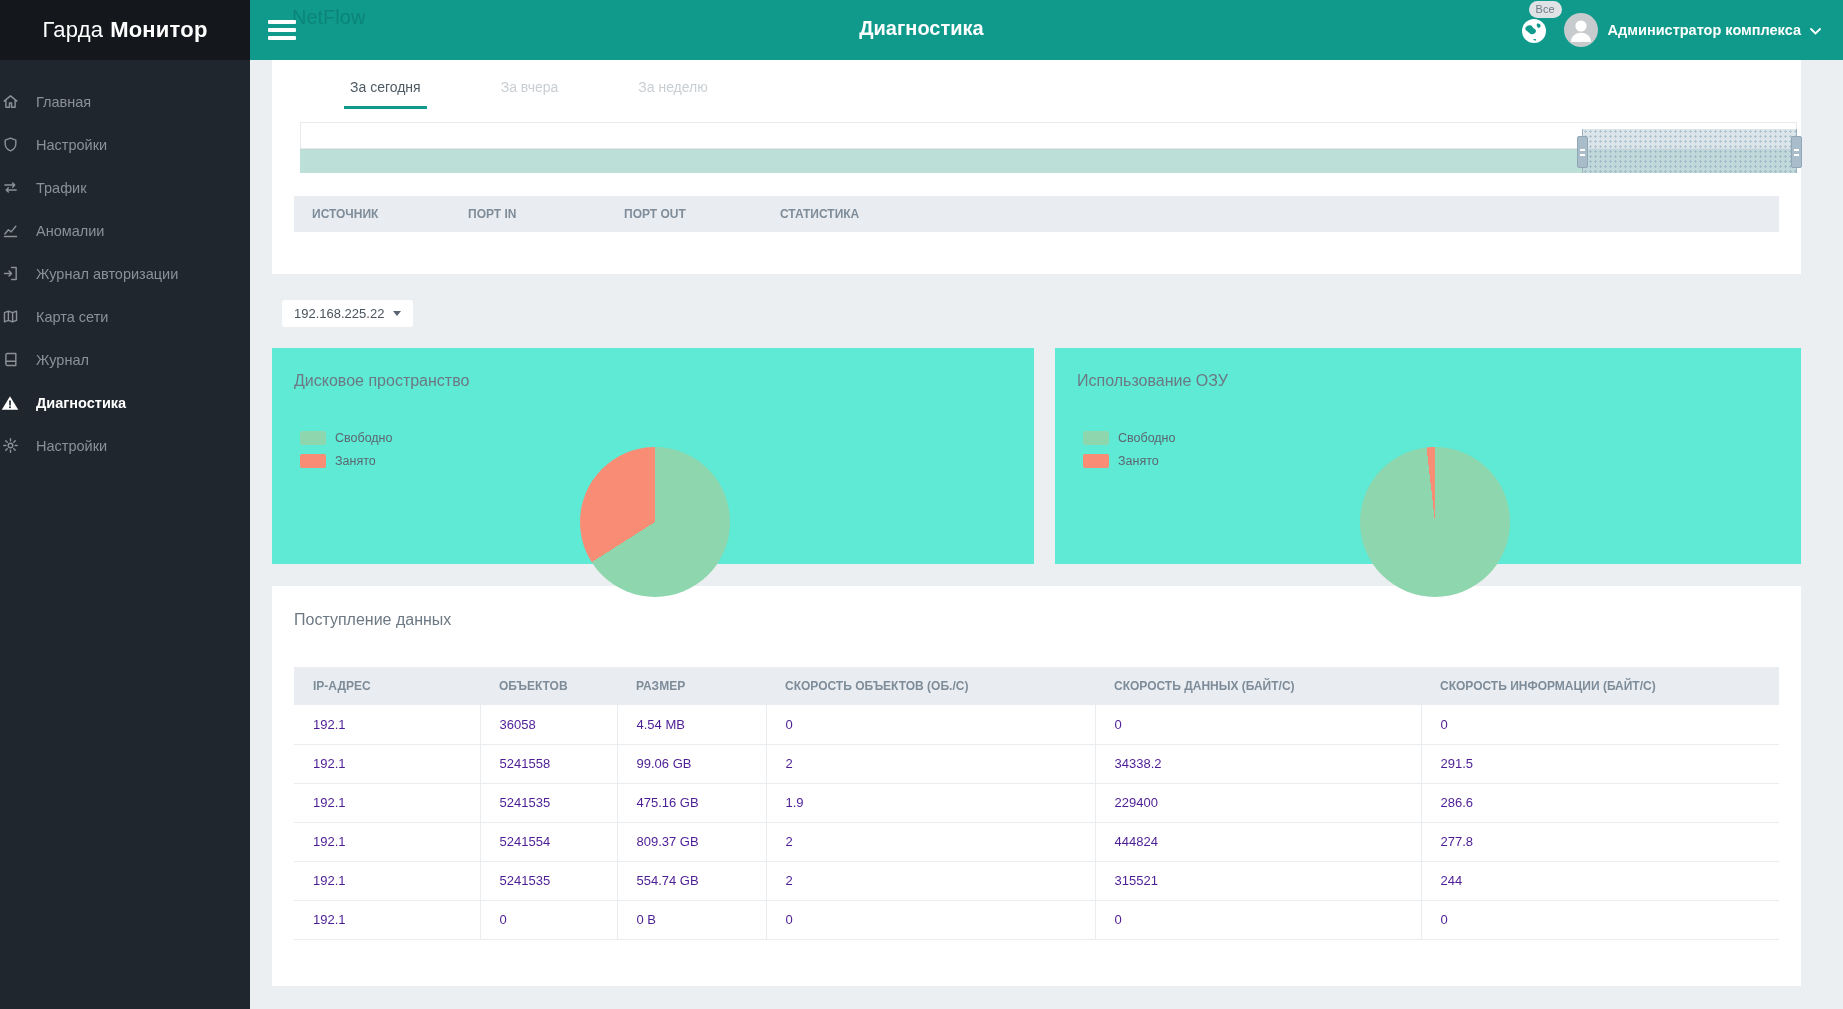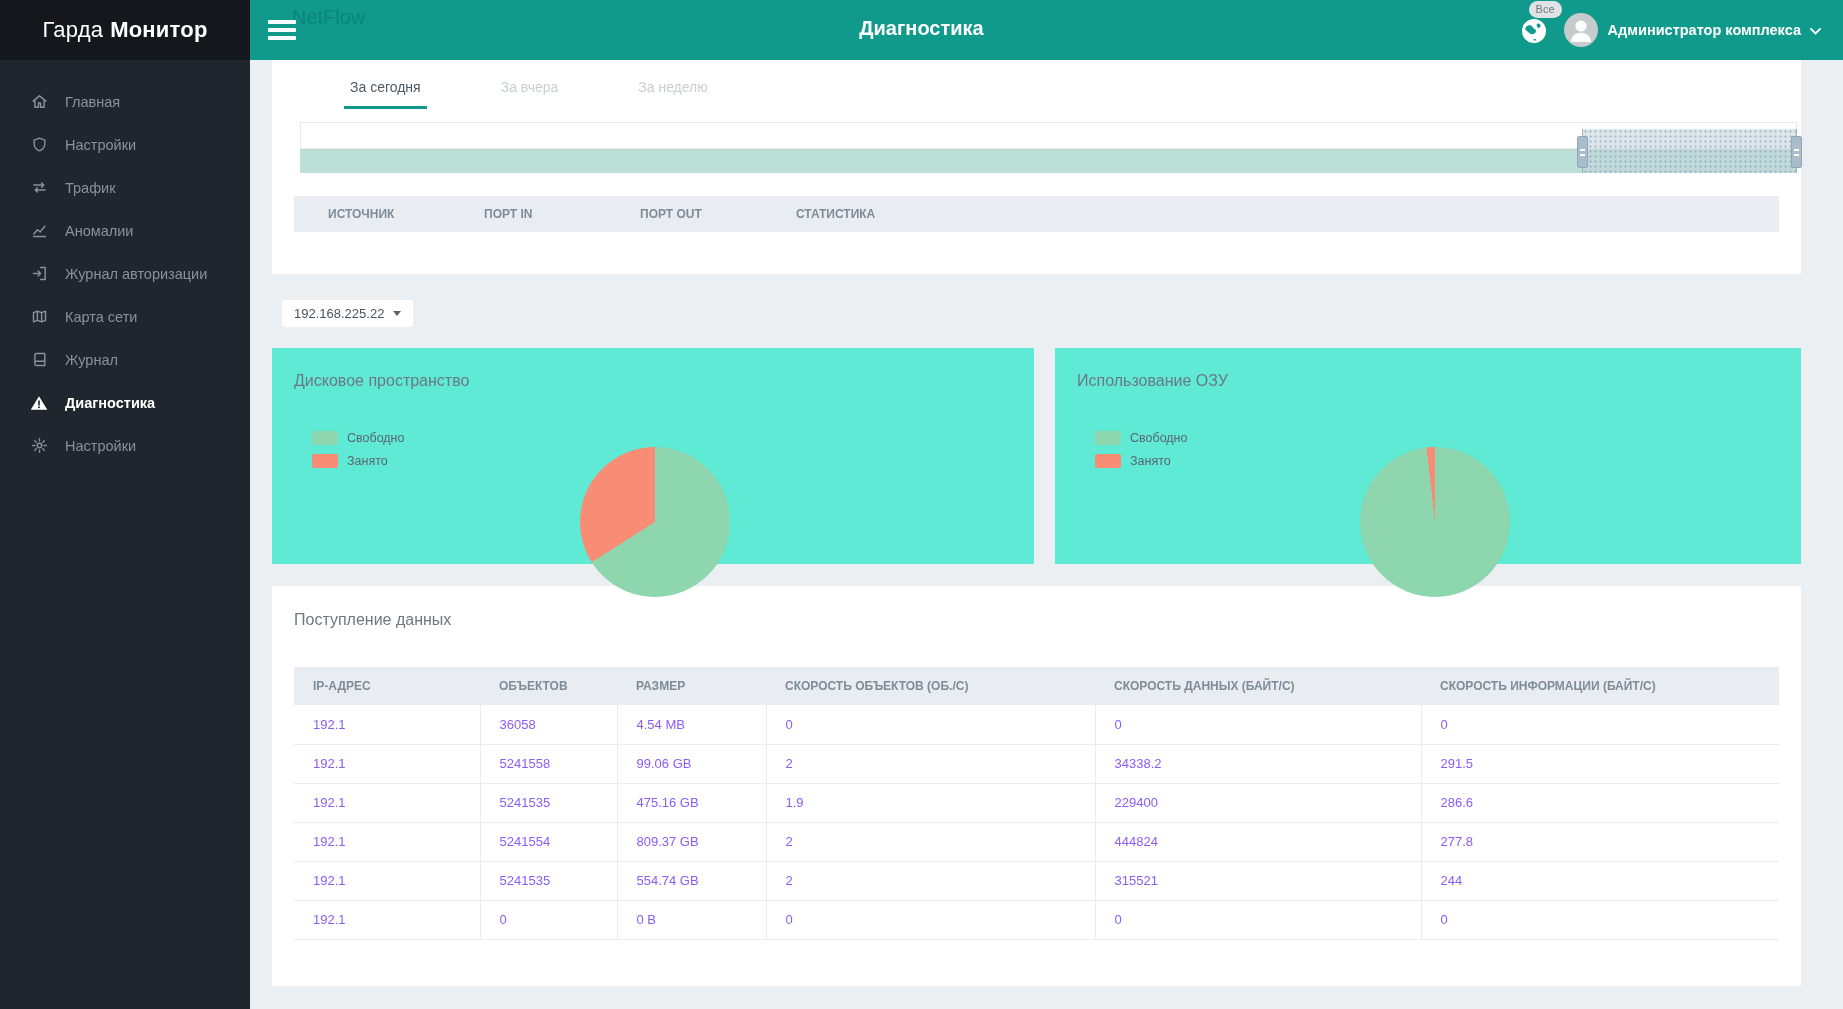--- a/index.html
+++ b/index.html
@@ -22,21 +22,21 @@
   .globe-badge { position:absolute; top:-13px; left:11px; background:#DFE3E6; color:#6F7A84; font-size:11px; line-height:13px; padding:2px 7px; border-radius:9px; white-space:nowrap; }
   .avatar { width:34px; height:34px; border-radius:50%; background:#C8CBCD; margin-right:10px; overflow:hidden; cursor:pointer; position:relative; }
   .user-name { color:#fff; font-size:14.5px; font-weight:700; cursor:pointer; }
   .user-caret { margin-left:9px; display:inline-block; }
 
   
   .sidebar { position:absolute; top:0; left:0; width:250px; height:100%; background:#20262D; z-index:2; }
   .logo { height:60px; background:#14181D; display:flex; align-items:center; justify-content:center; color:#fff; font-size:22px; letter-spacing:.2px; }
   .logo b { font-weight:700; margin-left:7px; }
   .nav { padding-top:20px; }
-  .nav-item { height:43px; display:flex; align-items:center; padding-left:29px; color:#8A9199; font-size:14.5px; cursor:pointer; }
+  .nav-item { height:43px; display:flex; align-items:center; color:#8A9199; font-size:14.5px; cursor:pointer; }
   .nav-item .nicon { width:20px; display:flex; justify-content:center; margin-right:16px; flex:none; }
   .nav-item.active { color:#FFFFFF; font-weight:700; }
   .nav-item svg { display:block; }
 
   
   .content { position:absolute; left:272px; top:60px; width:1529px; }
   .card { background:#fff; }
 
   
   .card1 { height:214px; }
@@ -53,50 +53,50 @@
       background-size:5px 5px;
       border-left:1px solid #9DB3C0; border-right:1px solid #9DB3C0; cursor:grab; }
   .tl-handle { position:absolute; width:11px; height:32px; top:50%; margin-top:-15px;
       background:#A9BCC9; border:1px solid #90A7B6; border-radius:2px; cursor:ew-resize; }
   .tl-handle::before { content:""; position:absolute; left:2px; top:12px; width:5px; height:2px;
       background:#fff; box-shadow:0 5px 0 #fff; }
   .tl-handle.left { left:-6px; } .tl-handle.right { right:-6px; }
 
   table { border-collapse:collapse; table-layout:fixed; }
   .flow-table { margin:23px 22px 0; width:calc(100% - 44px); }
-  .flow-table th { background:#E9EDF1; height:36px; text-align:left; padding-left:34px;
+  .flow-table th { background:#E9EDF1; height:36px; text-align:left; padding-left:18px;
       font-size:12px; font-weight:700; color:#7E8C99; white-space:nowrap;margin-top:24px; }
 
   
   .select-row { margin-top:26px; height:27px; }
   .ip-select { display:inline-flex; align-items:center; gap:9px; height:27px; margin-left:10px;
       background:#fff; border:none; border-radius:3px; padding:0 12px; font-size:13px; color:#4A545E;
       font-family:inherit; cursor:pointer; }
   .caret-down { width:0; height:0; border-left:4px solid transparent; border-right:4px solid transparent; border-top:5px solid #5A646E; }
 
   
   .pies { display:flex; gap:21px; margin-top:21px; }
   .pie-card { position:relative; height:216px; background:#5eead4; }
   .pie-card.disk { width:762px; flex:none; }
   .pie-card.ram  { flex:1; }
   .pie-title { position:absolute; left:22px; top:24px; font-size:16px; color:#6C7883; }
-  .legend { position:absolute; left:40px; top:78px; }
+  .legend { position:absolute; left:28px; top:78px; }
   .legend-row { display:flex; align-items:center; height:23px; gap:9px; }
   .swatch { width:26px; height:14px; border-radius:2px; flex:none; }
   .legend-label { font-size:12.5px; color:#5C6670; }
   .pie { position:absolute; top:99px; width:150px; height:150px; border-radius:50%; }
   .disk .pie { left:308px; } .ram .pie { left:305px; }
 
   
   .data-card { margin-top:22px; height:400px; padding-top:25px; }
   .data-title { margin-left:22px; font-size:16px; color:#6C7883; }
   .data-table { margin:38px 22px 0; width:calc(100% - 44px); }
   .data-table th { background:#E9EDF1; height:38px; text-align:left; padding-left:19px;
       font-size:12px; font-weight:700; color:#7E8C99; white-space:nowrap; overflow:hidden; }
-  .data-table td { height:39px; padding-left:19px; font-size:13px; color:#8b5cf6;
+  .data-table td { height:39px; padding-left:19px; font-size:13px; color:#4c1d95;
       border-bottom:1px solid #E9EDF0; background:#fff; white-space:nowrap; }
   .data-table td + td { border-left:1px solid #E9EDF0; }
 </style>
 </head>
 <body>
 
 <div class="header">
   <span class="ghost-title">NetFlow</span>
   <div class="hamburger">
       <span></span>

